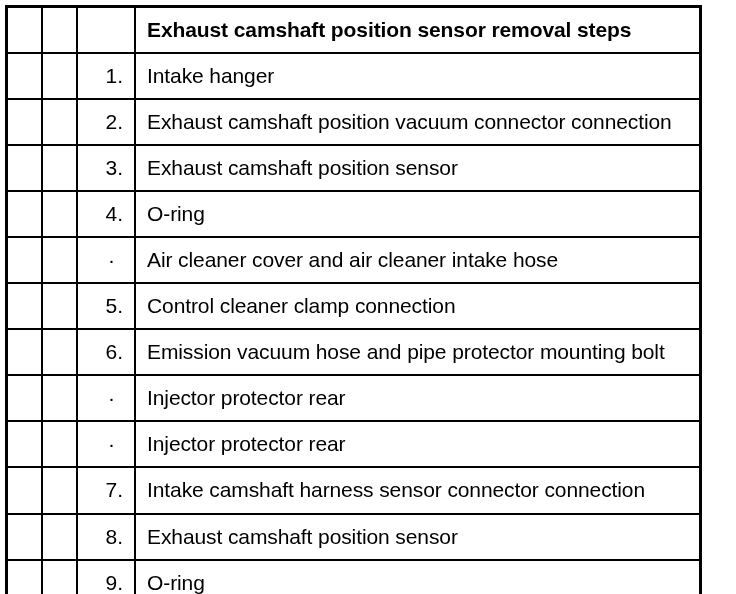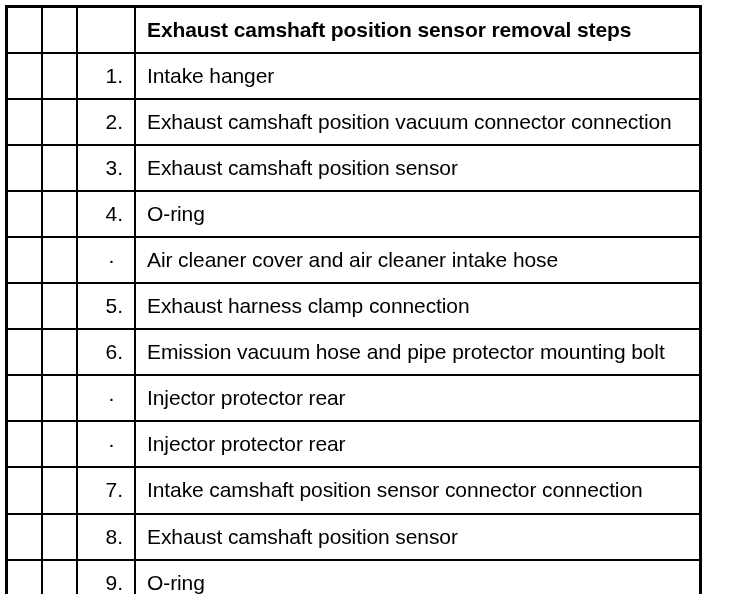--- a/index.html
+++ b/index.html
@@ -116,21 +116,21 @@
         <tr>
           <td class="gutter-a"></td>
           <td class="gutter-b"></td>
           <td class="step-num is-bullet">·</td>
           <td class="step-text">Air cleaner cover and air cleaner intake hose</td>
         </tr>
         <tr>
           <td class="gutter-a"></td>
           <td class="gutter-b"></td>
           <td class="step-num">5.</td>
-          <td class="step-text">Exhaust harness clamp connection</td>
+          <td class="step-text">Control cleaner clamp connection</td>
         </tr>
         <tr>
           <td class="gutter-a"></td>
           <td class="gutter-b"></td>
           <td class="step-num">6.</td>
           <td class="step-text">Emission vacuum hose and pipe protector mounting bolt</td>
         </tr>
         <tr>
           <td class="gutter-a"></td>
           <td class="gutter-b"></td>
@@ -140,21 +140,21 @@
         <tr>
           <td class="gutter-a"></td>
           <td class="gutter-b"></td>
           <td class="step-num is-bullet">·</td>
           <td class="step-text">Injector protector rear</td>
         </tr>
         <tr>
           <td class="gutter-a"></td>
           <td class="gutter-b"></td>
           <td class="step-num">7.</td>
-          <td class="step-text">Intake camshaft position sensor connector connection</td>
+          <td class="step-text">Intake camshaft harness sensor connector connection</td>
         </tr>
         <tr>
           <td class="gutter-a"></td>
           <td class="gutter-b"></td>
           <td class="step-num">8.</td>
           <td class="step-text">Exhaust camshaft position sensor</td>
         </tr>
         <tr>
           <td class="gutter-a"></td>
           <td class="gutter-b"></td>

